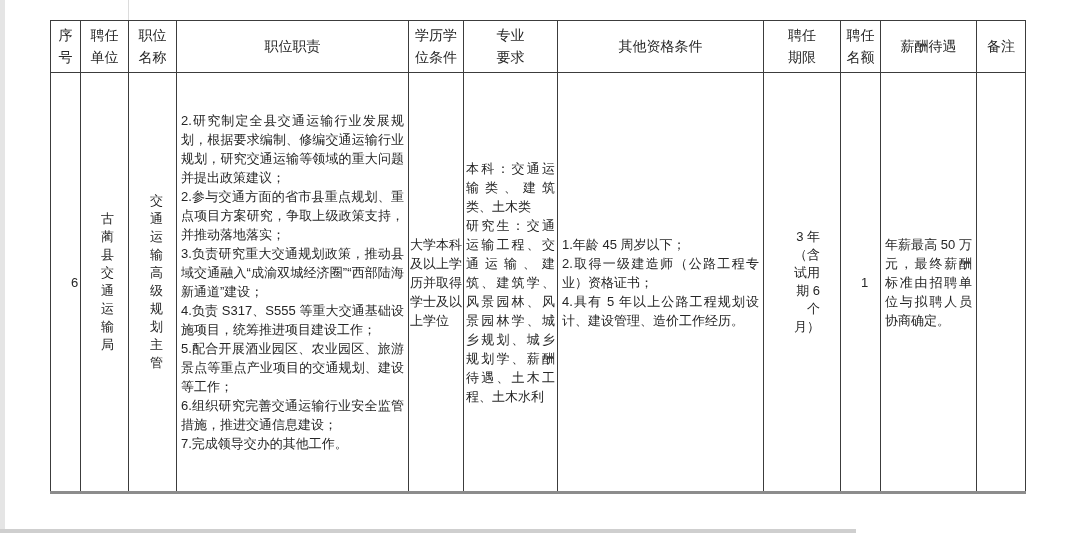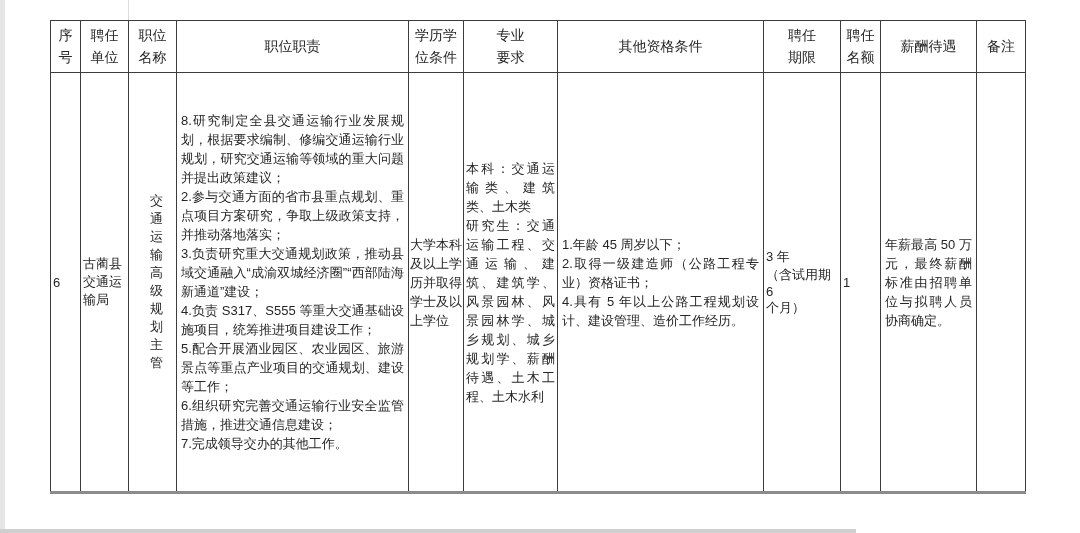--- a/index.html
+++ b/index.html
@@ -19,21 +19,21 @@
   }
   .doc th, .doc td {
     border:1px solid #3c3c3c; vertical-align:middle;
     font-weight:normal; overflow:hidden;
   }
   .doc thead tr { height:52px; }
   .doc th {
     font-size:14px; line-height:1.55; text-align:center;
     white-space:pre-line; padding:1px 2px;
   }
-  td.c { text-align:left; font-size:13px; padding:2px 2px; }
+  td.c { text-align:right; font-size:13px; padding:2px 20px; }
   td.txt { font-size:13px; line-height:19px; text-align:justify; padding:2px 4px; }
   td.txt-tight { font-size:13px; line-height:19px; text-align:justify; padding:10px 1px; }
   .pre { white-space:pre-line;margin-left:20px; }
   .blk { margin:0; }
 </style>
 </head>
 <body>
 
 <div class="screen">
 
@@ -76,21 +76,21 @@
         <th>薪酬待遇</th>
         <th>备注</th>
       </tr>
     </thead>
     <tbody>
       <tr>
         <td class="c">6</td>
         <td class="c">古蔺县交通运输局</td>
         <td class="c" style="text-align:justify; padding:2px 21px;">交通运输高级规划主管</td>
         <td class="txt">
-          <div class="blk">8.研究制定全县交通运输行业发展规划，根据要求编制、修编交通运输行业规划，研究交通运输等领域的重大问题并提出政策建议；</div>
+          <div class="blk">2.研究制定全县交通运输行业发展规划，根据要求编制、修编交通运输行业规划，研究交通运输等领域的重大问题并提出政策建议；</div>
           <div class="blk">2.参与交通方面的省市县重点规划、重点项目方案研究，争取上级政策支持，并推动落地落实；</div>
           <div class="blk">3.负责研究重大交通规划政策，推动县域交通融入“成渝双城经济圈”“西部陆海新通道”建设；</div>
           <div class="blk">4.负责 S317、S555 等重大交通基础设施项目，统筹推进项目建设工作；</div>
           <div class="blk">5.配合开展酒业园区、农业园区、旅游景点等重点产业项目的交通规划、建设等工作；</div>
           <div class="blk">6.组织研究完善交通运输行业安全监管措施，推进交通信息建设；</div>
           <div class="blk">7.完成领导交办的其他工作。</div>
         </td>
         <td class="txt-tight">大学本科及以上学历并取得学士及以上学位</td>
         <td class="txt" style="padding:9px 2px;">
           <div class="blk">本科：交通运输类、建筑类、土木类</div>

